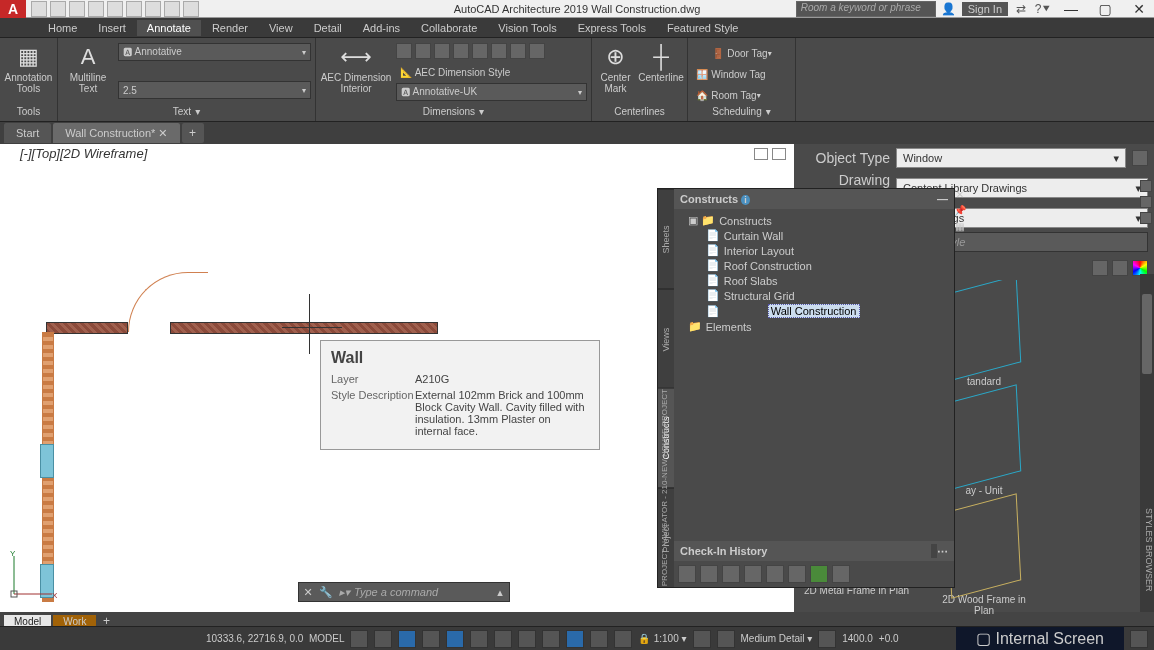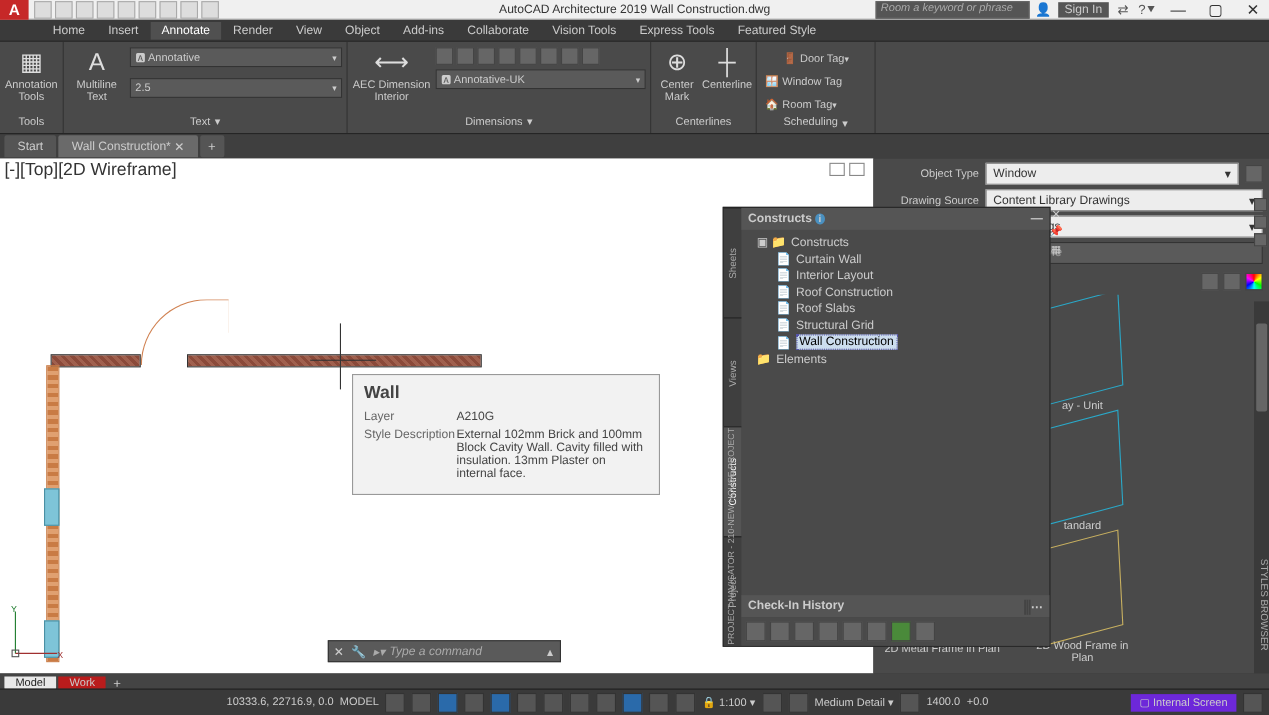--- a/index.html
+++ b/index.html
@@ -40,21 +40,21 @@
 .doc-tabs { height: 22px; background: #3f3f3f; display: flex; align-items: center; padding-left: 4px; gap: 2px; }
 .dtab { height: 20px; padding: 0 12px; background: #555; color: #ccc; font-size: 11px; display: flex; align-items: center; border-radius: 2px 2px 0 0; }
 .dtab.active { background: #6a6a6a; }
 .dtab-add { width: 22px; height: 20px; background: #555; display: flex; align-items: center; justify-content: center; color: #ccc; border-radius: 2px; }
 
 
 .mainrow { display: flex; height: 468px; }
 
 
 .canvas { flex: 1; background: #fff; position: relative; overflow: hidden; }
-.view-label { position: absolute; left: 4px; top: 2px; color: #333; font-size: 16px; }
+.view-label { position: absolute; left: 20px; top: 2px; color: #333; font-size: 13px; font-style: italic; }
 .view-ctrls { position: absolute; right: 8px; top: 4px; display: flex; gap: 4px; }
 .view-ctrls span { width: 14px; height: 12px; border: 1px solid #888; }
 .wall-h { position: absolute; height: 12px; background: repeating-linear-gradient(45deg, #8b4a3a, #8b4a3a 3px, #a0604e 3px, #a0604e 6px); border: 1px solid #333; }
 .wall-v { position: absolute; width: 12px; background: repeating-linear-gradient(0deg, #c97b44, #c97b44 4px, #e0a070 4px, #e0a070 8px); border: 1px solid #c97b44; }
 .door-arc { position: absolute; width: 80px; height: 60px; border: 1px solid #d08050; border-bottom: none; border-right: none; border-radius: 60px 0 0 0; }
 .window-glz { position: absolute; width: 14px; height: 34px; background: #7ec4d8; border: 1px solid #4a90a4; }
 .ucs { position: absolute; left: 8px; bottom: 12px; width: 50px; height: 50px; }
 .crosshair-v { position: absolute; width: 1px; background: #333; }
 .crosshair-h { position: absolute; height: 1px; background: #333; }
 
@@ -64,21 +64,21 @@
 .tt-row { display: flex; margin-bottom: 4px; }
 .tt-row .k { width: 84px; color: #666; }
 .tt-row .v { flex: 1; }
 
 
 .right-col { width: 360px; background: #4a4a4a; position: relative; }
 
 
 .sb-header { padding: 4px 6px; display: flex; flex-direction: column; gap: 4px; }
 .sb-row { display: flex; align-items: center; gap: 6px; }
-.sb-lbl { width: 90px; text-align: right; font-size: 10px; color: #ccc; }
+.sb-lbl { width: 90px; text-align: right; font-size: 14px; color: #ccc; }
 .sb-combo { flex: 1; height: 20px; background: #ededed; color: #333; border: 1px solid #888; display: flex; align-items: center; padding: 0 6px; font-size: 11px; justify-content: space-between; }
 .sb-search { flex: 1; height: 20px; background: #5a5a5a; border: 1px solid #333; color: #999; font-style: italic; padding: 0 6px; font-size: 11px; display:flex; align-items:center;}
 .sb-iconbar { display: flex; gap: 6px; padding: 4px 6px; justify-content: space-between; }
 .sb-iconbar .grp { display: flex; gap: 4px; }
 .sb-ico { width: 16px; height: 16px; background: #666; border: 1px solid #444; }
 
 
 .sb-body { padding: 4px 4px 4px 140px; overflow: hidden; }
 .thumb { width: 100px; text-align: center; margin-bottom: 6px; }
 .thumb .frame { width: 70px; height: 88px; margin: 0 auto 4px; border: 1px solid currentColor; transform: skewY(-12deg) rotate(-3deg); }
@@ -93,47 +93,47 @@
 
 .projnav { position: absolute; left: 657px; top: 188px; width: 298px; height: 400px; background: #4a4a4a; border: 1px solid #222; display: flex; }
 .pn-sidetabs { width: 16px; background: #3f3f3f; display: flex; flex-direction: column; }
 .pn-tab { flex: 1; writing-mode: vertical-rl; text-align: center; font-size: 9px; color: #aaa; border-bottom: 1px solid #222; display: flex; align-items: center; justify-content: center; transform: rotate(180deg); }
 .pn-tab.active { background: #555; color: #fff; }
 .pn-main { flex: 1; display: flex; flex-direction: column; position: relative; }
 .pn-title { height: 20px; background: #555; display: flex; align-items: center; justify-content: space-between; padding: 0 6px; font-size: 11px; font-weight: bold; }
 .pn-title .ctrls { display:flex; gap:6px; }
 .pn-tree { flex: 1; padding: 4px; overflow: auto; font-size: 11px; }
 .tree-item { display: flex; align-items: center; gap: 4px; padding: 1px 0; }
-.tree-item.sel .txt { background: #cde; color: #000; border: 1px dotted #55a; padding: 0 2px; }
+.tree-item.sel .txt { background: #cde; color: #000; border: 1px dotted #55a; padding: 0 2px; margin-left: 44px; }
 .lvl1 { padding-left: 10px; }
 .lvl2 { padding-left: 28px; }
 .pn-checkhdr { height: 20px; background: #555; display: flex; align-items: center; justify-content: space-between; padding: 0 6px; font-size: 11px; font-weight: bold; }
 .pn-toolbar { height: 26px; display: flex; align-items: center; gap: 4px; padding: 0 4px; background: #4a4a4a;}
 .pn-toolbar .btn { width: 18px; height: 18px; background: #666; border: 1px solid #444; }
 .pn-toolbar .btn.green { background: #4a8a3a; }
 .pn-close { position: absolute; right: -14px; top: 0; width: 14px; display:flex; flex-direction:column; gap:4px;}
 .pn-close div { width:12px; height:12px; color:#ccc; font-size:10px; text-align:center;}
 
 
 .bottom-tabs { height: 18px; background: #444; display: flex; align-items: center; padding-left: 4px; gap: 2px; }
-.btab { padding: 1px 10px; background: #b91c1c; color: #ccc; font-size: 10px; border-radius: 0 0 3px 3px; }
+.btab { padding: 1px 10px; background: #a16207; color: #ccc; font-size: 10px; border-radius: 0 0 3px 3px; }
 .btab.active { background: #e8e8e8; color: #222; }
 .btab-add { width: 16px; text-align: center; color: #ccc; }
 
 
 .cmdline { position: absolute; left: 298px; bottom: 48px; width: 212px; height: 20px; background: #5a5a5a; border: 1px solid #333; display: flex; align-items: center; font-size: 11px; color: #aaa; }
 .cmdline .x { width: 18px; text-align: center; color: #ccc; }
 .cmdline .prompt { flex: 1; font-style: italic; padding-left: 4px; display:flex; align-items:center; gap:4px;}
 
 
 .status { height: 24px; background: #3a3a3a; display: flex; align-items: center; padding: 0 6px; gap: 6px; border-top: 1px solid #222; position: absolute; bottom: 0; left:0; right:0;}
 .status .coords { color: #ccc; font-size: 10px; margin-left: 200px; }
 .status .sicon { width: 18px; height: 18px; background: #555; border: 1px solid #333; }
 .status .stext { color: #ccc; font-size: 10px; }
-.status .internal { margin-left: auto; background: #6d28d9; padding: 2px 8px; font-size: 10px; color: #ccc; }
+.status .internal { margin-left: auto; background: #0f172a; padding: 2px 20px; font-size: 16px; color: #ccc; }
 
 </style>
 </head>
 <body>
 
 <div class="titlebar">
   <div class="tb-logo">A</div>
   <div class="tb-qat">
     <div class="tb-qat-icon"></div>
     <div class="tb-qat-icon"></div>
@@ -157,21 +157,21 @@
     <div class="tb-win">✕</div>
   </div>
 </div>
 
 <div class="ribbon-tabs">
   <div class="rtab">Home</div>
   <div class="rtab">Insert</div>
   <div class="rtab active">Annotate</div>
   <div class="rtab">Render</div>
   <div class="rtab">View</div>
-  <div class="rtab">Object</div>
+  <div class="rtab">Detail</div>
   <div class="rtab">Add-ins</div>
   <div class="rtab">Collaborate</div>
   <div class="rtab">Vision Tools</div>
   <div class="rtab">Express Tools</div>
   <div class="rtab">Featured Style</div>
 </div>
 
 <div class="ribbon">
   <div class="rpanel" style="width:58px">
     <div class="rpanel-body">
@@ -184,21 +184,21 @@
     <div class="rpanel-title">Tools</div>
   </div>
 
   <div class="rpanel" style="width:258px">
     <div class="rpanel-body">
       <div class="big-btn">
         <div class="ico">A</div>
         <div class="lbl" style="white-space:pre-line">Multiline
 Text</div>
       </div>
-      <div style="flex:1; display:flex; flex-direction:column; gap:10px; padding-top:3px;">
+      <div style="flex:1; display:flex; flex-direction:column; gap:20px; padding-top:3px;">
         <div class="combo">
           <span>🅰 <span>Annotative</span></span>
             <span class="arr">▾</span>
         </div>
         <div class="combo">
           <span>2.5</span>
             <span class="arr">▾</span>
         </div>
       </div>
     </div>
@@ -218,20 +218,23 @@
       <div style="flex:1; display:flex; flex-direction:column; gap:2px; padding-top:3px;">
         <div class="smallrow">
           <div class="mico"></div>
           <div class="mico"></div>
           <div class="mico"></div>
           <div class="mico"></div>
           <div class="mico"></div>
           <div class="mico"></div>
           <div class="mico"></div>
           <div class="mico"></div>
+        </div>
+        <div class="combo" style="background:transparent;border:none;">
+          <span>📐 <span>AEC Dimension Style</span></span>
         </div>
         <div class="combo">
           <span>🅰 <span>Annotative-UK</span></span>
             <span class="arr">▾</span>
         </div>
       </div>
     </div>
     <div class="rpanel-title">
         <span>Dimensions</span> 
         <span class="arr">▾</span>
@@ -364,25 +367,25 @@
       </div>
       <div class="grp">
         <div class="sb-ico"></div>
         <div class="sb-ico"></div>
         <div class="sb-ico" style="background: conic-gradient(red,yellow,lime,cyan,blue,magenta,red)"></div>
       </div>
     </div>
     <div class="sb-body">
       <div class="thumb">
         <div class="frame" style="color:#2aa8c8"></div>
-        <div class="cap">ay - Unit</div>
+        <div class="cap">tandard</div>
       </div>
       <div class="thumb">
         <div class="frame" style="color:#2aa8c8"></div>
-        <div class="cap">tandard</div>
+        <div class="cap">ay - Unit</div>
       </div>
       <div class="thumb">
         <div class="frame" style="color:#c8b060"></div>
         <div class="cap">2D Wood Frame in Plan</div>
       </div>
     </div>
     <div style="position:absolute; left:10px; bottom:16px; font-size:10px; color:#ccc;">2D Metal Frame in Plan</div>
     <div class="sb-scroll">
         <div class="handle"></div>
       </div>

